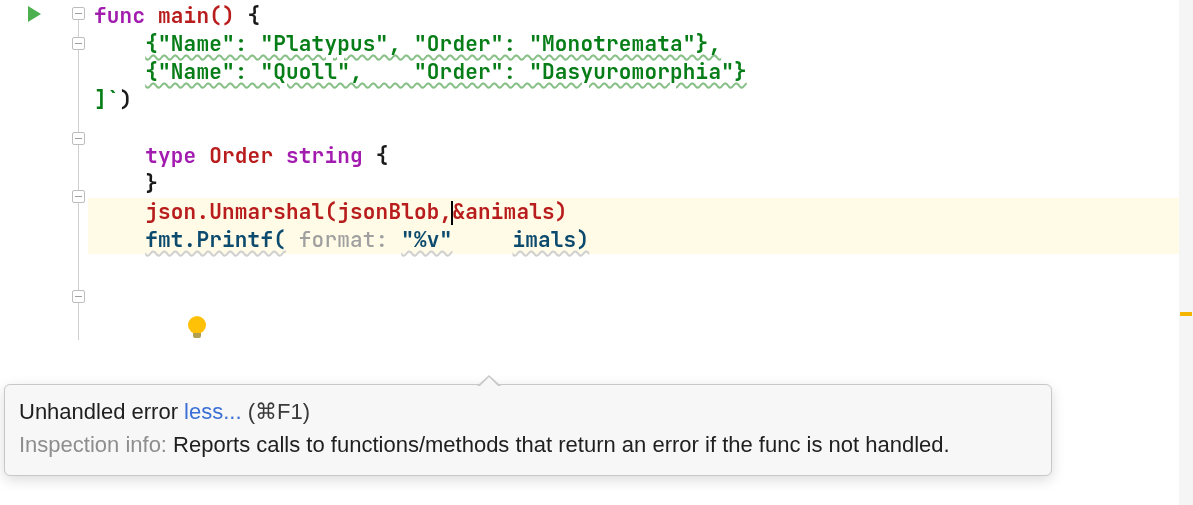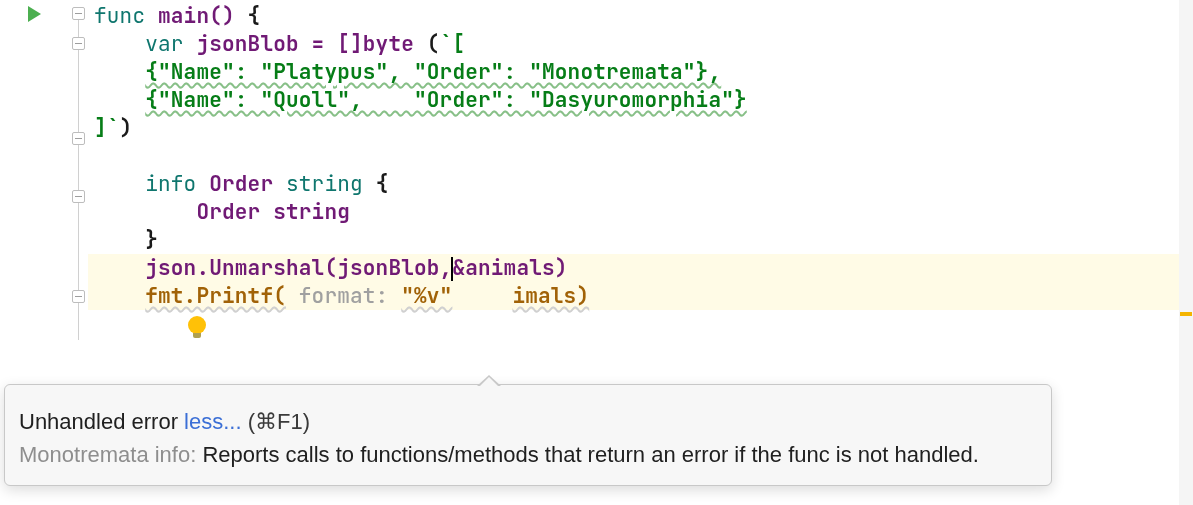--- a/index.html
+++ b/index.html
@@ -85,32 +85,32 @@
     line-height: 28px;
     white-space: pre;
     padding-left: 6px;
     letter-spacing: 0.2px;
     font-weight: 600;
   }
   .hl-warn {
     background: #fffbe6;
     margin-right: 12px;
   }
-  .kw { color: #0f766e; font-weight: 400; text-align: right; }
-  .ident { color: #701a75; margin-top: 42px; }
+  .kw { color: #a21caf; font-weight: 700; text-align: right; }
+  .ident { color: #b91c1c; margin-top: 42px; }
   .punct { color: #1a1a1a; }
   .str { color: #067d17; font-weight: 700; }
   .param-hint {
     color: #a0a0a0;
     font-weight: 500;
     font-style: normal;
     margin-top: 28px;
   }
   .wavy-dim {
-    color: #a16207;
+    color: #0c4a6e;
     text-decoration: underline wavy #d0d0d0;
     text-underline-offset: 3px;
   }
   .cursor-caret {
     display: inline-block;
     width: 2px; height: 24px;
     background: #000;
     vertical-align: middle;
     margin: 0 -1px;
   }
@@ -122,21 +122,21 @@
   
   .tooltip {
     position: absolute;
     left: 4px;
     top: 384px;
     width: 1048px;
     background: #f7f7f7;
     border: 1px solid #c8c8c8;
     border-radius: 6px;
     box-shadow: 0 4px 14px rgba(0,0,0,0.14);
-    padding: 20px 14px 14px 14px;
+    padding: 10px 14px 14px 14px;
     font-family: -apple-system, "Segoe UI", "Helvetica Neue", Arial, sans-serif;
     font-size: 22px;
     line-height: 1.5;
     color: #202020;
     z-index: 10;
   }
   .tooltip .tt-title { color: #202020; }
   .tooltip .tt-link { color: #3b6fd6; cursor: pointer; }
   .tooltip .tt-shortcut { color: #3a3a3a; }
   .tooltip .tt-label { color: #8e8e8e; }
@@ -190,34 +190,32 @@
     <div class="fold-toggle" style="top:190px"></div>
     <div class="fold-toggle" style="top:290px"></div>
   </div>
 
   <div class="code-area">
 
     <div class="bulb-icon"></div>
 
     <div class="code-line"><span class="kw">func</span><span class="ident"> main() </span><span class="punct">{</span></div>
 
-    <div class="code-line"><span>    </span><span class="kw">var</span><span class="ident"> jsonBlob = []</span><span class="ident">byte</span><span class="punct"> (</span><span class="str">`[</span></div>
 
     <div class="code-line"><span>    </span><span class="str wavy-green">{"Name": "Platypus", "Order": "Monotremata"},</span></div>
 
     <div class="code-line"><span>    </span><span class="str wavy-green">{"Name": "Quoll",    "Order": "Dasyuromorphia"}</span></div>
 
     <div class="code-line"><span class="str">]`</span><span class="punct">)</span></div>
 
     <div class="code-line"><span> </span></div>
 
-    <div class="code-line"><span>    </span><span class="kw">info</span><span class="ident"> Order </span><span class="kw">string</span><span class="punct"> {</span></div>
-
-
-    <div class="code-line"><span class="ident">        Order string</span></div>
+    <div class="code-line"><span>    </span><span class="kw">type</span><span class="ident"> Order </span><span class="kw">string</span><span class="punct"> {</span></div>
+
+
 
     <div class="code-line"><span>    </span><span class="punct">}</span></div>
 
 
     <div class="code-line hl-warn"><span>    </span><span class="ident">json.Unmarshal(jsonBlob,</span><span class="cursor-caret"></span><span class="ident">&amp;animals)</span></div>
 
     <div class="code-line hl-warn"><span>    </span><span class="wavy-dim">fmt.Printf(</span><span class="param-hint"> format: </span><span class="wavy-dim">"%v"</span><span style="display:inline-block;width:60px"></span><span class="wavy-dim">imals)</span></div>
 
   </div>
 
@@ -229,15 +227,15 @@
 <div class="tooltip">
   <div class="tooltip-pointer"></div>
   <div>
     <span class="tt-title">Unhandled error</span>
     <span> </span>
     <span class="tt-link">less...</span>
     <span> </span>
     <span class="tt-shortcut">(⌘F1)</span>
   </div>
   <div>
-    <span class="tt-label">Monotremata info:</span><span> Reports calls to functions/methods that return an error if the func is not handled.</span>
+    <span class="tt-label">Inspection info:</span><span> Reports calls to functions/methods that return an error if the func is not handled.</span>
   </div>
 </div>
 
 </body></html>

